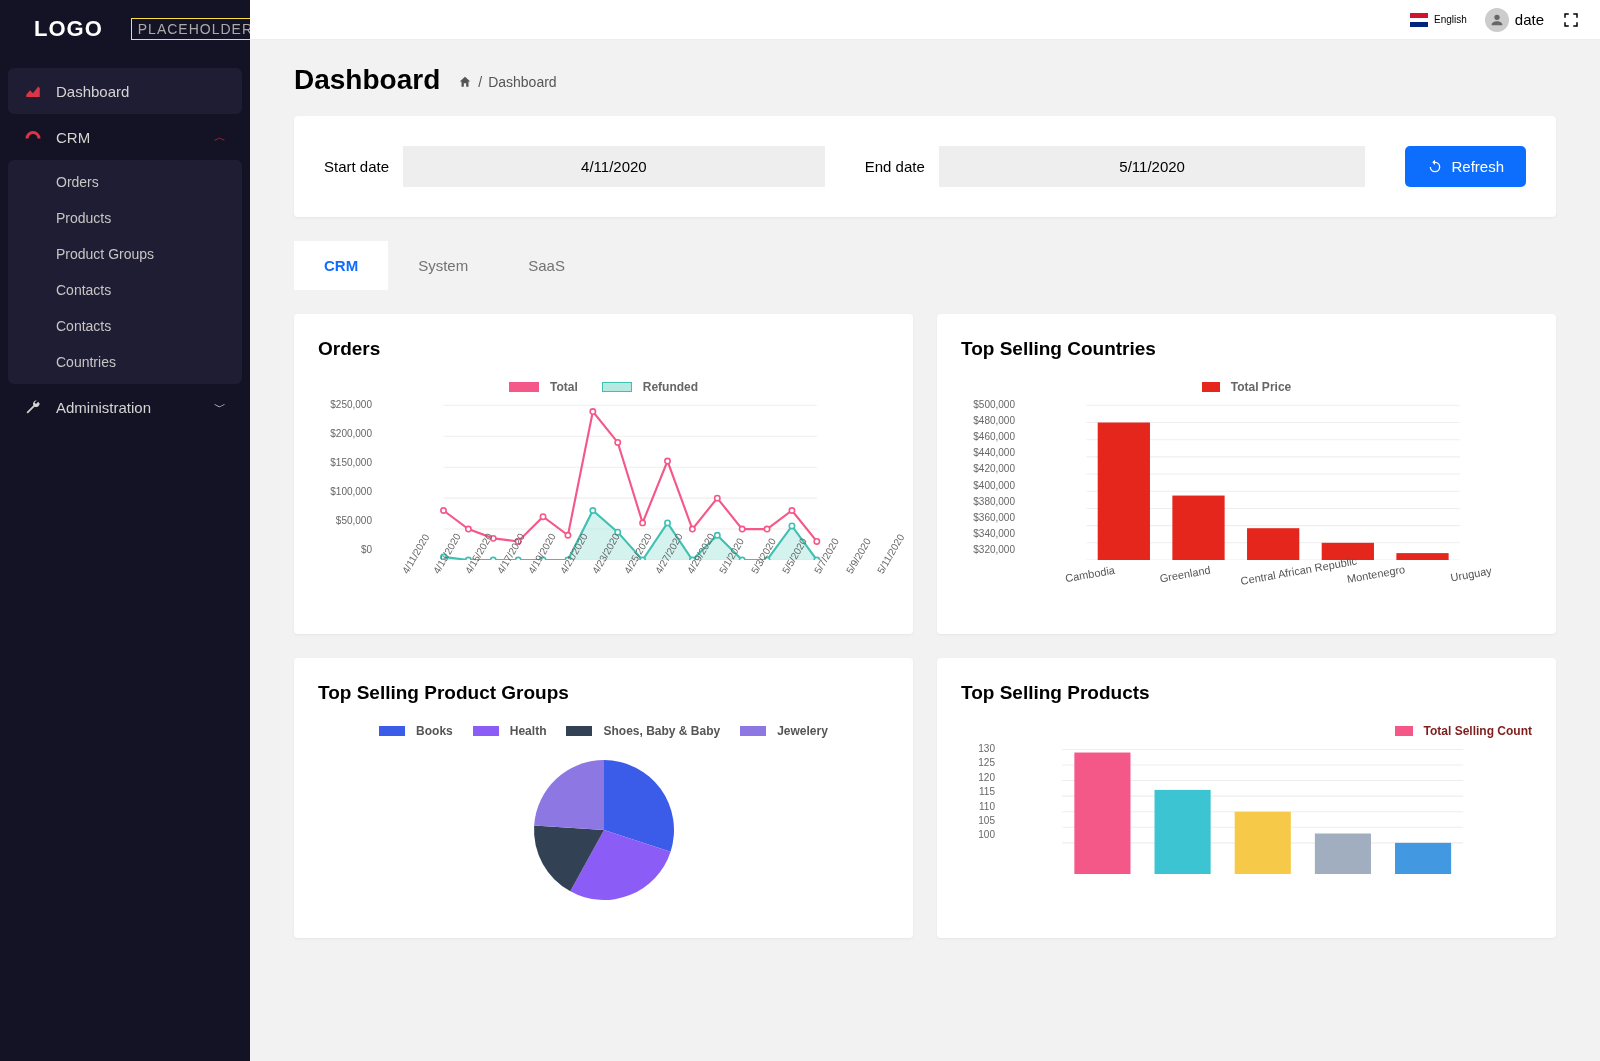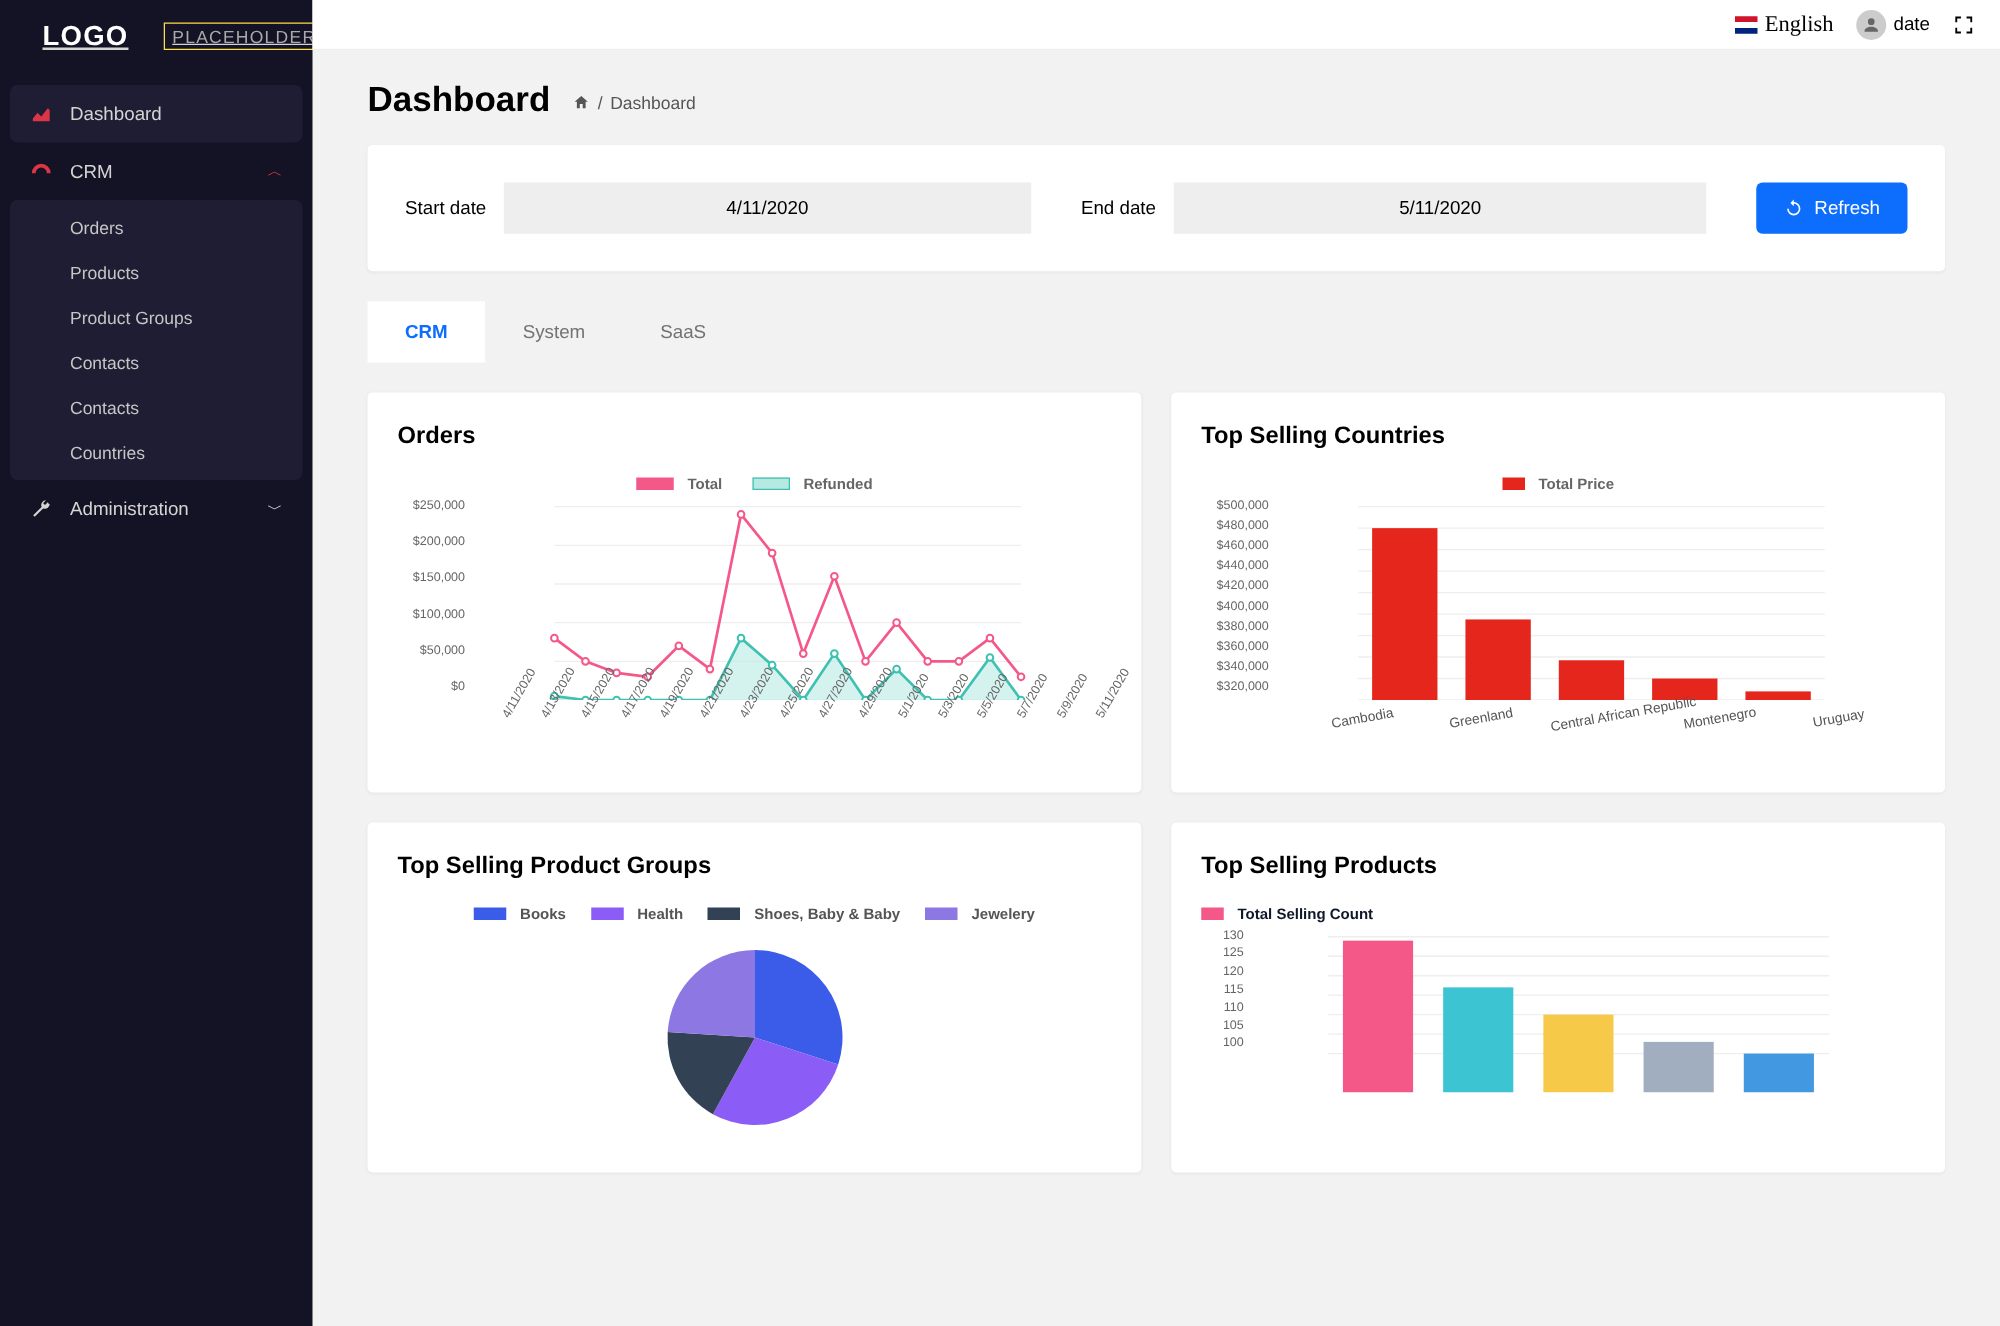--- a/index.html
+++ b/index.html
@@ -1,21 +1,21 @@
 <!DOCTYPE html>
 <html><head>
 <meta charset="utf-8">
 <style>
 * { box-sizing: border-box; margin: 0; padding: 0; }
 body { font-family: Arial, sans-serif; background: #f2f2f2; color: #000; }
 .app { display: flex; min-height: 100vh; }
 
 
 .sidebar { width: 250px; background: #141325; color: #d6d3d3; flex-shrink: 0; }
-.sidebar-header { display: flex; align-items: center; gap: 14px; padding: 16px 20px; text-decoration: underline; }
+.sidebar-header { display: flex; align-items: center; gap: 14px; padding: 16px 20px; }
 .menu-icon { width: 22px; height: 18px; cursor: pointer; display: flex; flex-direction: column; justify-content: space-between; }
 .menu-icon span { display: block; height: 3px; background: #fff; border-radius: 1px; }
 .logo-box { display: flex; align-items: center; gap: 6px; }
 .logo-text { color: #fff; font-weight: 900; font-size: 22px; letter-spacing: 1px; }
 .logo-place { border: 1px solid #fde047; color: #aaa; font-size: 14px; padding: 2px 6px; letter-spacing: 1px; margin-left: 22px; }
 
 .nav { padding: 10px 8px; }
 .nav-item { display: flex; align-items: center; gap: 14px; padding: 14px 16px; border-radius: 6px; cursor: pointer; font-size: 15px; }
 .nav-item.active { background: #1e1d33; }
 .nav-icon { width: 18px; height: 18px; display: flex; align-items: center; justify-content: center; }
@@ -24,21 +24,21 @@
 .nav-item .chev { font-size: 12px; }
 .nav-item.crm .nav-icon svg { fill: #dc3545; }
 .nav-item.crm .chev { color: #dc3545; }
 .nav-item.dash .nav-icon svg { fill: #dc3545; }
 .nav-sub { background: #1e1d33; border-radius: 6px; padding: 4px 0; }
 .nav-sub-item { padding: 10px 16px 10px 48px; font-size: 14px; cursor: pointer; color: #c8c5c5; }
 
 
 .main { flex: 1; display: flex; flex-direction: column; }
 .topbar { height: 40px; background: #fff; display: flex; align-items: center; justify-content: flex-end; padding: 0 20px; gap: 18px; border-bottom: 1px solid #eee; }
-.lang { display: flex; align-items: center; gap: 6px; font-size: 18px; cursor: pointer; font-family: Liberation Serif, serif; }
+.lang { display: flex; align-items: center; gap: 6px; font-size: 10px; cursor: pointer; }
 .flag-uk { width: 18px; height: 14px; background: linear-gradient(#cf142b 0 33%, #fff 33% 66%, #00247d 66% 100%); position: relative; }
 .user { display: flex; align-items: center; gap: 6px; font-size: 15px; cursor: pointer; }
 .avatar { width: 24px; height: 24px; border-radius: 50%; background: #ccc; display: flex; align-items: center; justify-content: center; }
 .avatar svg { width: 16px; height: 16px; fill: #666; }
 .fullscreen-icon { width: 18px; height: 18px; cursor: pointer; }
 
 .content { padding: 24px 44px; }
 .page-head { display: flex; align-items: baseline; gap: 18px; margin-bottom: 20px; }
 .page-title { font-size: 28px; font-weight: 800; }
 .breadcrumb { font-size: 14px; color: #555; display: flex; align-items: center; gap: 6px; }
@@ -79,21 +79,21 @@
 .countries-xticks { position: relative; height: 30px; }
 .countries-xtick { position: absolute; font-size: 11px; color: #555; transform: rotate(-10deg); transform-origin: center; white-space: nowrap; }
 .countries-ylabel { position: absolute; font-size: 10px; color: #666; text-align: right; width: 54px; }
 
 
 .pie-legend { display: flex; justify-content: center; gap: 20px; font-size: 12px; color: #555; flex-wrap: wrap; margin-bottom: 12px; }
 .pie-body { display: flex; justify-content: center; }
 
 
 .products-chart { position: relative; height: 170px; }
-.products-legend { display: flex; justify-content: flex-start; gap: 10px; font-size: 12px; color: #0f172a; margin-bottom: 6px; }
+.products-legend { display: flex; justify-content: flex-end; gap: 10px; font-size: 12px; color: #7f1d1d; margin-bottom: 6px; }
 .products-svg { width: 100%; height: 130px; }
 .products-ylabel { position: absolute; font-size: 10px; color: #666; text-align: right; width: 30px; }
 
 </style>
 </head>
 <body>
 
 <div class="app">
 
   <aside class="sidebar">

